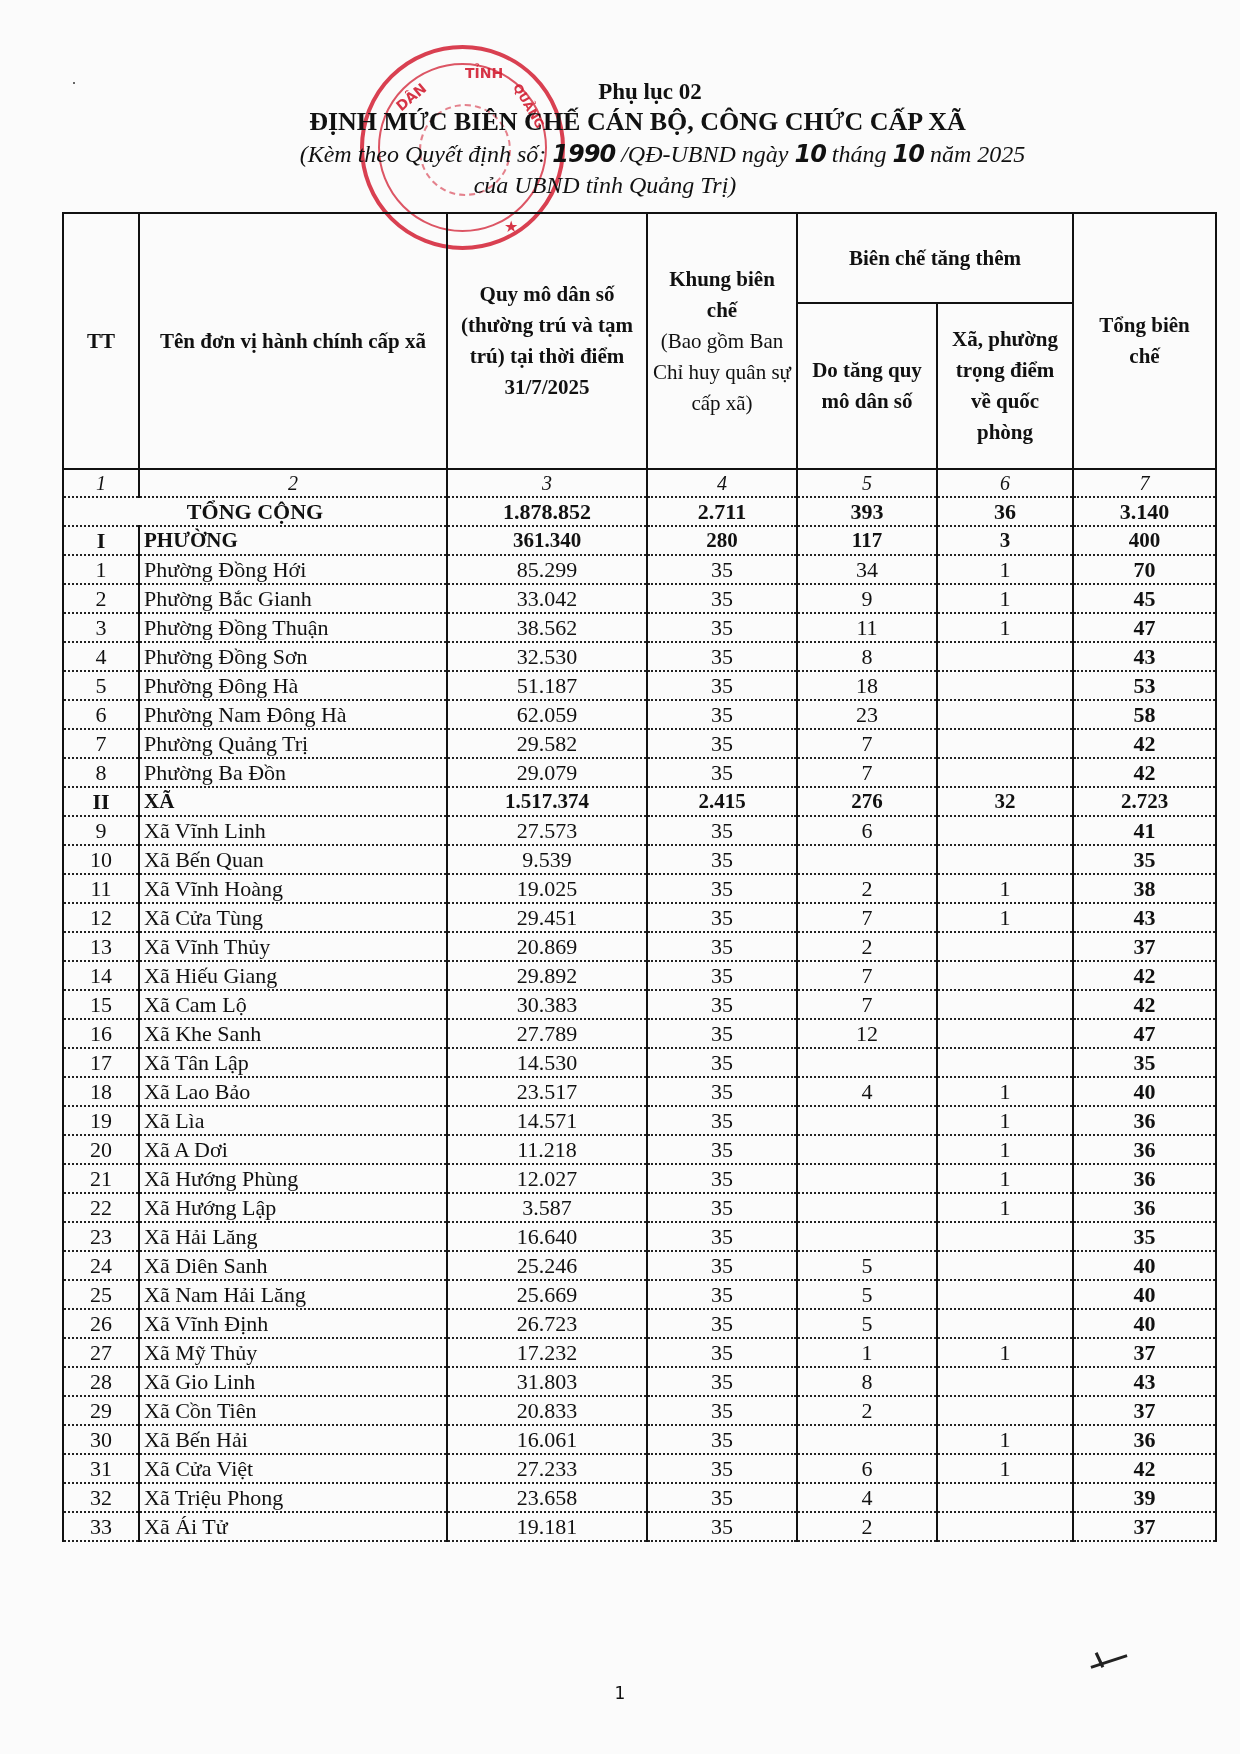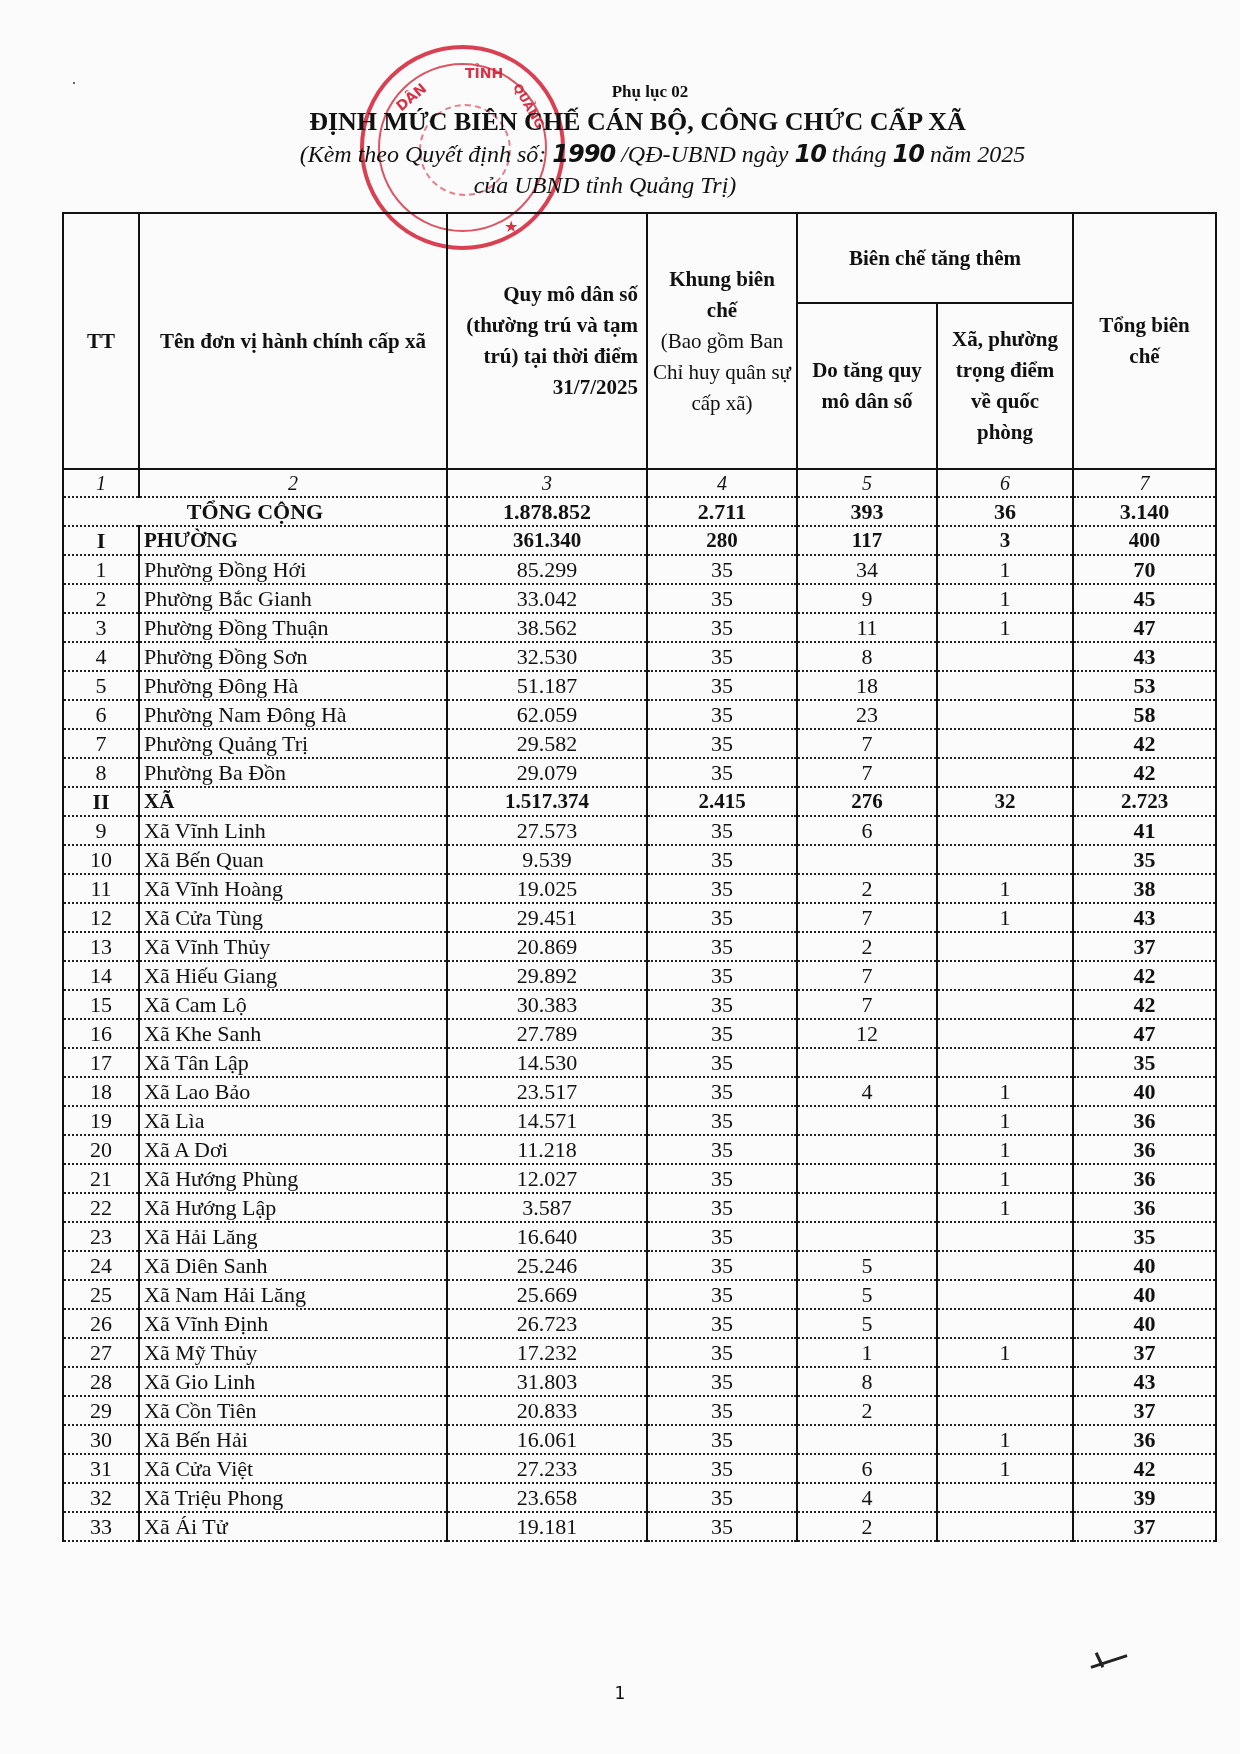--- a/index.html
+++ b/index.html
@@ -1,21 +1,21 @@
 <!DOCTYPE html>
 <html><head>
 <meta charset="utf-8">
 <style>
   html, body { margin:0; padding:0; }
   body {
     width:1240px; height:1754px; background:#fbfbfb; position:relative; overflow:hidden;
     font-family:"Liberation Serif","DejaVu Serif",serif; color:#111;
   }
   .title-block { position:absolute; left:0; top:78px; width:1240px; text-align:center; }
-  .t1 { font-weight:bold; font-size:17px; line-height:28px; margin-left:60px; }
+  .t1 { font-weight:bold; font-size:23px; line-height:28px; margin-left:60px; }
   .t2 { font-weight:bold; font-size:26px; line-height:32px; margin-left:35px; }
   .t3 { font-style:italic; font-size:24px; line-height:32px; margin-left:85px;text-align:center; }
   .t3 .hand { font-family:"DejaVu Sans",sans-serif; font-style:italic; font-weight:bold; font-size:24px; letter-spacing:-1px; }
   .t4 { font-style:italic; font-size:24px; line-height:30px; margin-left:-30px; }
   .stamp {
     position:absolute; left:360px; top:45px; width:205px; height:205px; border-radius:50%;
     border:4px solid rgba(210,30,50,0.85); box-sizing:border-box; pointer-events:none;
   }
   .stamp::before {
     content:""; position:absolute; left:14px; top:14px; right:14px; bottom:14px;
@@ -80,21 +80,21 @@
       <col style="width:200px">
       <col style="width:150px">
       <col style="width:140px">
       <col style="width:136px">
       <col style="width:143px">
   </colgroup>
   <thead>
     <tr>
       <th rowspan="2">TT</th>
       <th rowspan="2" style="padding:0 6px;">Tên đơn vị hành chính cấp xã</th>
-      <th rowspan="2" style="padding:0 8px;text-align:right;">Quy mô dân số (thường trú và tạm trú) tại thời điểm 31/7/2025</th>
+      <th rowspan="2" style="padding:0 8px;">Quy mô dân số (thường trú và tạm trú) tại thời điểm 31/7/2025</th>
       <th rowspan="2" style="padding:0 4px;">
         <div>Khung biên chế</div>
         <div class="plain" style="font-weight:normal;">(Bao gồm Ban Chỉ huy quân sự cấp xã)</div>
       </th>
       <th colspan="2" class="grp">Biên chế tăng thêm</th>
       <th rowspan="2" style="padding:0 14px;">Tổng biên chế</th>
     </tr>
     <tr>
       <th class="sub" style="padding:6px 14px;">Do tăng quy mô dân số</th>
       <th class="sub" style="padding:0 6px;">Xã, phường trọng điểm về quốc phòng</th>

